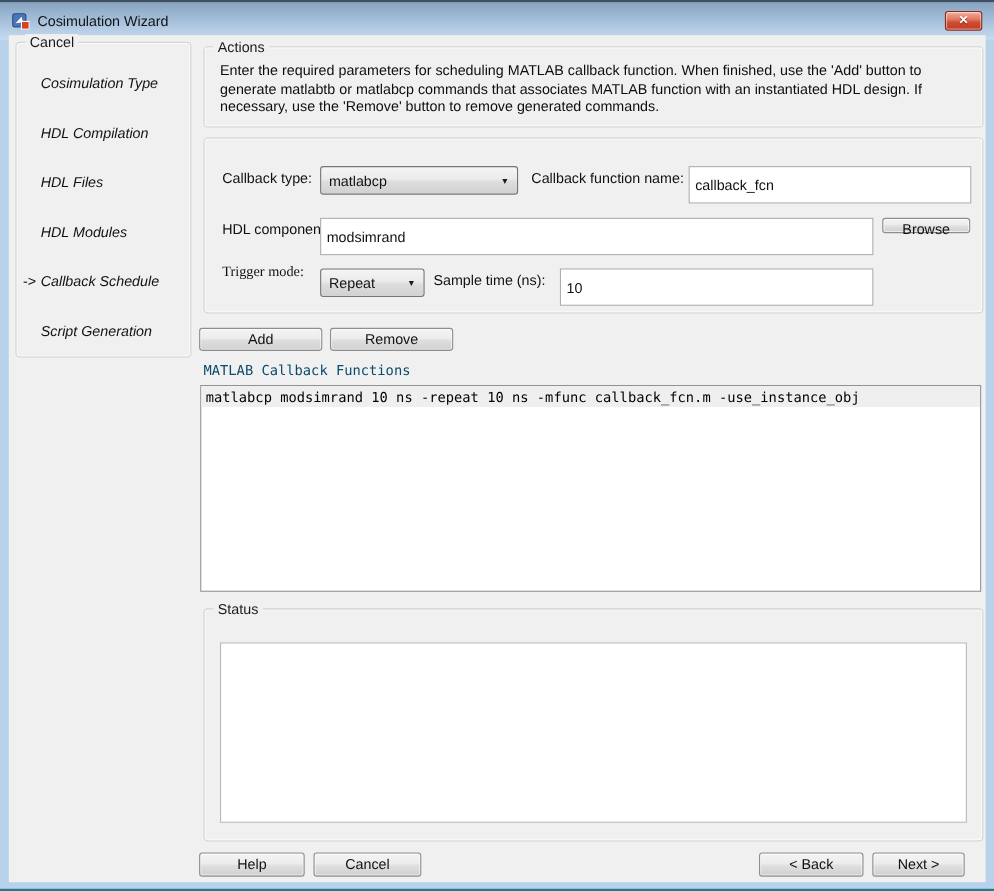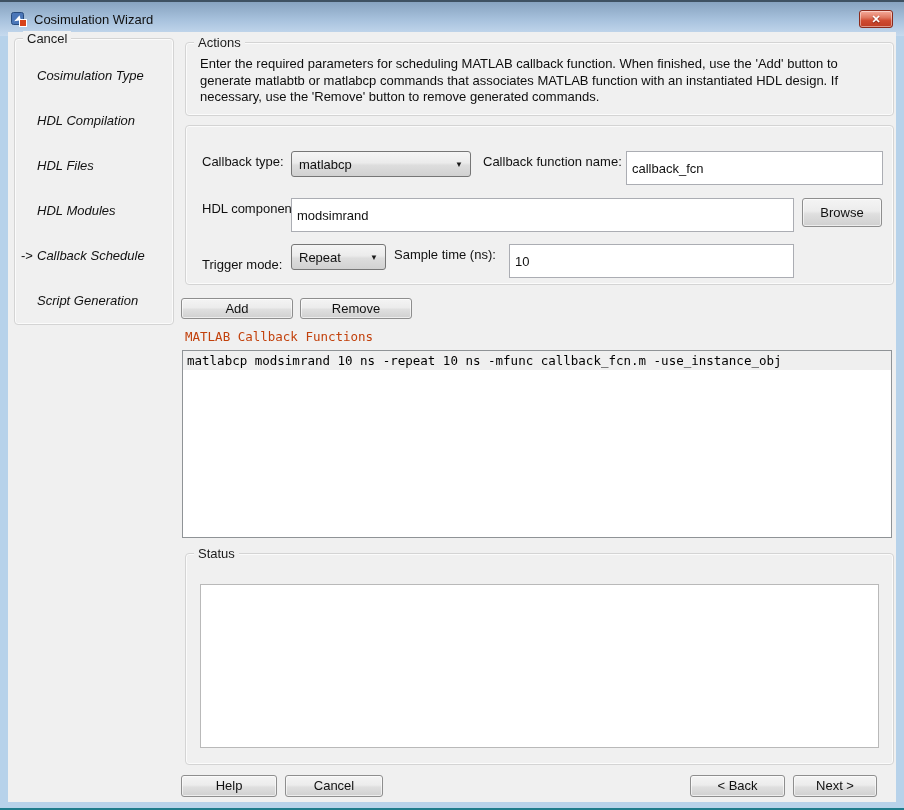--- a/index.html
+++ b/index.html
@@ -81,21 +81,21 @@
     background:linear-gradient(#f4f4f4, #ececec 45%, #dfdfdf 55%, #d0d0d0);
     font-family:"Liberation Sans", sans-serif; font-size:13px; color:#111;
     text-align:center; cursor:default;
     box-shadow:inset 0 0 0 1px rgba(255,255,255,.6);
   }
   .btn-abs { position:absolute; height:21px; line-height:19px; }
 
   
   .mcf-label {
     position:absolute; left:177px; top:297px;
-    font-family:"DejaVu Sans Mono", monospace; font-size:12.5px; color:#c2410c;
+    font-family:"DejaVu Sans Mono", monospace; font-size:12.5px; color:#0c4a6e;
   }
   .listbox {
     position:absolute; left:174px; top:318px; width:710px; height:188px;
     background:#fff; border:1px solid #8f9396; overflow:hidden;
   }
   .list-entry {
     font-family:"DejaVu Sans Mono", monospace; font-size:12.5px; color:#000;
     padding:2px 4px; white-space:nowrap;
   }
   .list-entry.selected { background:#efefef; }
@@ -167,23 +167,23 @@
       <span class="f-label" style="left:16px; top:25px;">Callback type:</span>
       <div class="combo" style="left:105px; top:25px; width:180px;">
         <span>matlabcp</span>
         <span class="combo-arrow">▼</span>
       </div>
       <span class="f-label" style="left:297px; top:25px;">Callback function name:</span>
       <input class="textbox" style="left: 440px; top: 25px; width: 257px;" value="callback_fcn">
 
       <span class="f-label" style="left:16px; top:72px;">HDL component:</span>
       <input class="textbox" style="left: 105px; top: 72px; width: 503px;" value="modsimrand">
-      <button class="btn btn-abs" style="left:616px; top:72px; width:80px; height:29px;">Browse</button>
-
-      <span class="f-label" style="left:16px; top:128px;">Trigger mode:</span>
+      <button class="btn btn-abs" style="left:616px; top:72px; width:80px; height:14px;">Browse</button>
+
+      <span class="f-label" style="left:16px; top:110px;font-family:Liberation Serif, serif;">Trigger mode:</span>
       <div class="combo" style="left:105px; top:118px; width:95px;">
         <span>Repeat</span>
         <span class="combo-arrow">▼</span>
       </div>
       <span class="f-label" style="left:208px; top:118px;">Sample time (ns):</span>
       <input class="textbox" style="left: 323px; top: 118px; width: 285px;" value="10">
     </div>
 
     <button class="btn btn-abs" style="left:173px; top:266px; width:112px;">Add</button>
     <button class="btn btn-abs" style="left:292px; top:266px; width:112px;">Remove</button>

